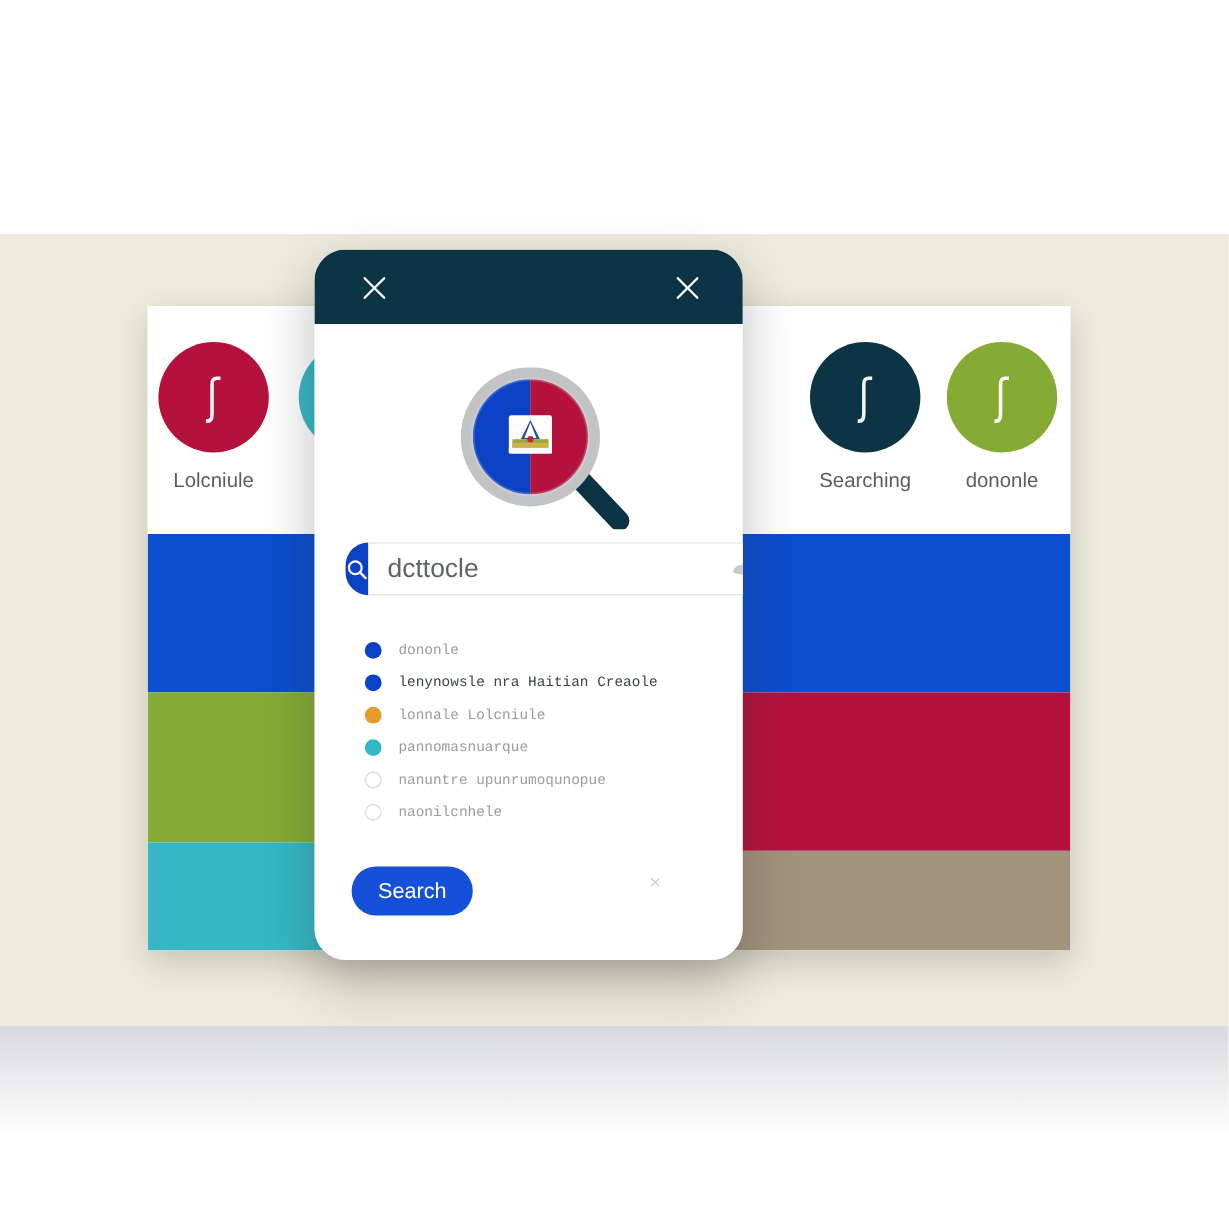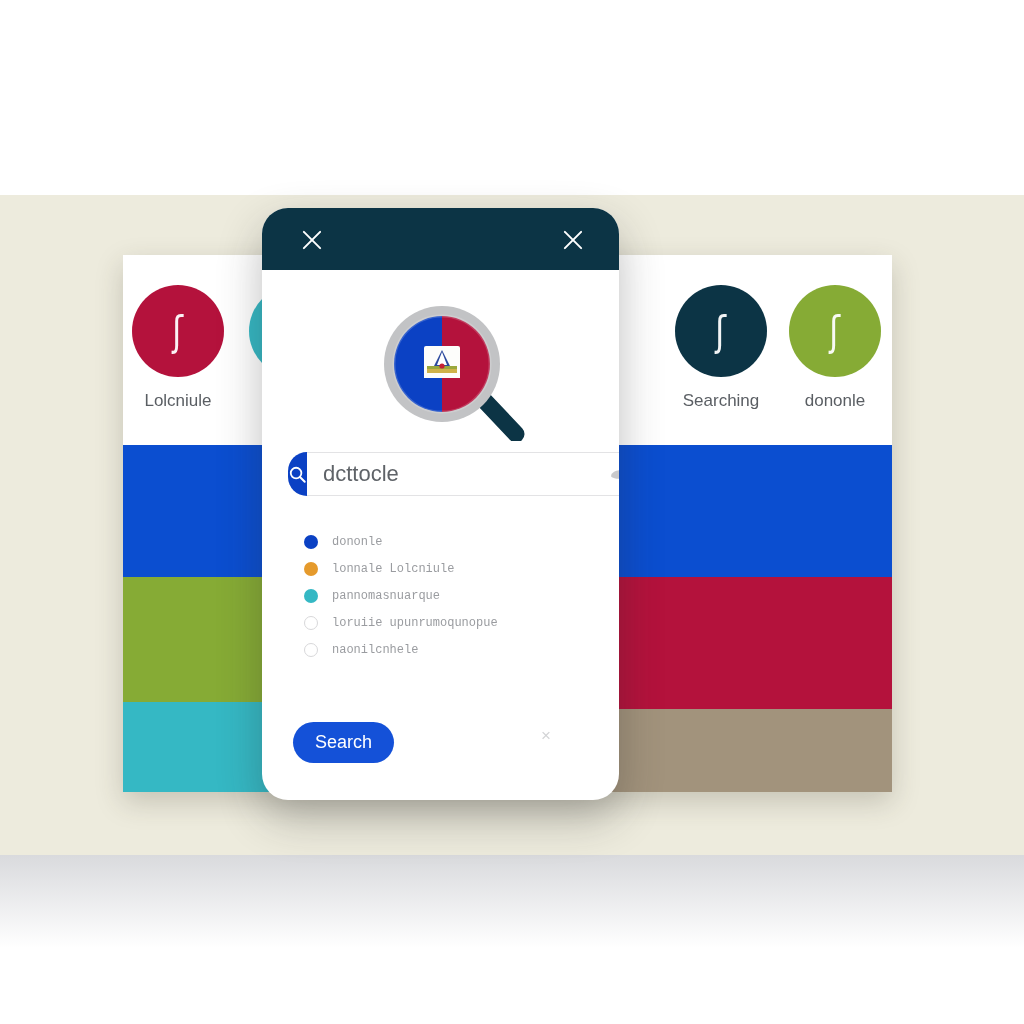--- a/index.html
+++ b/index.html
@@ -395,30 +395,34 @@
         </svg>
       </div>
     </div>
 
     <ul id="suggestions">
         <li class="sugg-item">
           <span class="sugg-dot" style="background: rgb(11, 65, 196);"></span>
           <span class="sugg-text">dononle</span>
         </li>
         <li class="sugg-item">
+          <span class="sugg-dot" style="background: rgb(11, 65, 196);"></span>
+          <span class="sugg-text strong">lenynowsle nra Haitian Creaole</span>
+        </li>
+        <li class="sugg-item">
           <span class="sugg-dot" style="background: rgb(229, 154, 44);"></span>
           <span class="sugg-text">lonnale Lolcniule</span>
         </li>
         <li class="sugg-item">
           <span class="sugg-dot" style="background: rgb(53, 184, 196);"></span>
           <span class="sugg-text">pannomasnuarque</span>
         </li>
         <li class="sugg-item">
           <span class="sugg-dot hollow"></span>
-          <span class="sugg-text">loruiie upunrumoqunopue</span>
+          <span class="sugg-text">nanuntre upunrumoqunopue</span>
         </li>
         <li class="sugg-item">
           <span class="sugg-dot hollow"></span>
           <span class="sugg-text">naonilcnhele</span>
         </li>
       </ul>
 
     <div id="modal-footer">
       <button id="search-button">Search</button>
       <span id="footer-mark">×</span>

